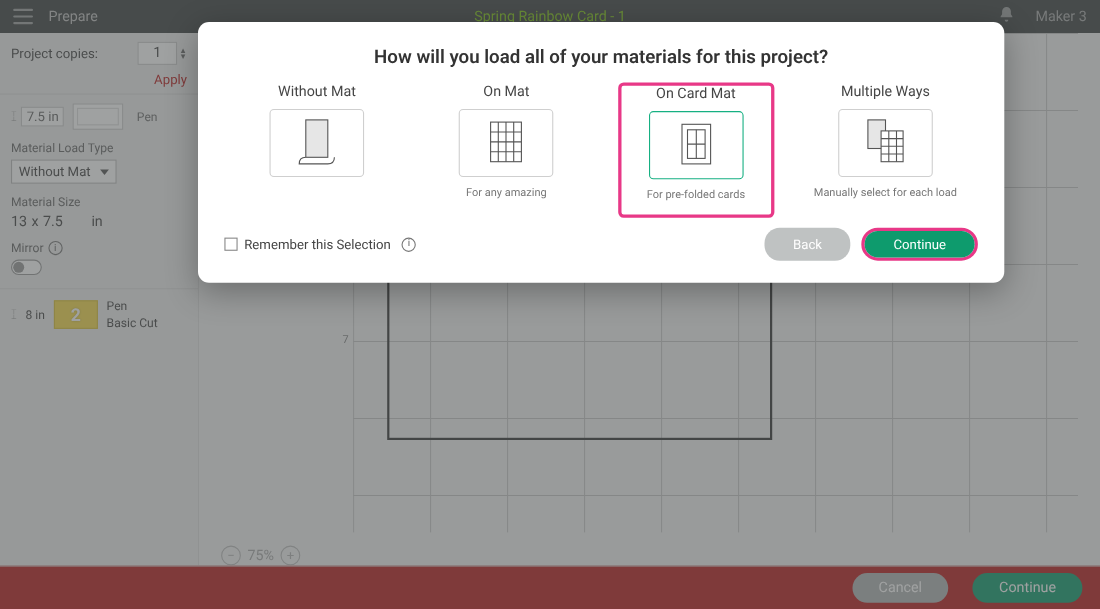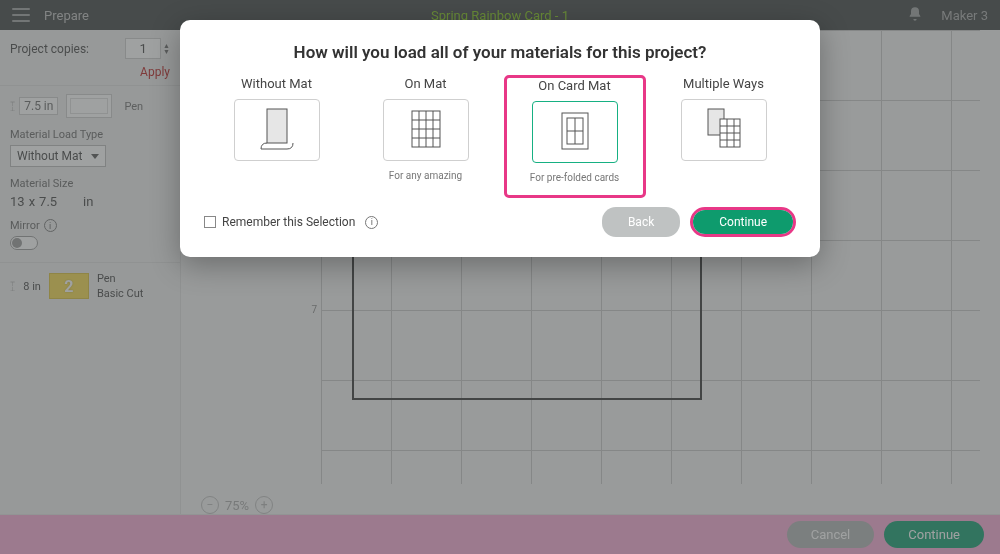--- a/index.html
+++ b/index.html
@@ -49,30 +49,30 @@
   .ruler-left span{height:70px;font-size:10px;color:#888;text-align:right;width:14px;padding-top:0; transform:translateY(-6px);}
   .matarea{position:absolute;left:171px;top:0px;width:350px;height:370px;border:2px solid #333;}
   .cardtext{position:absolute;left:14px;top:16px;font-family:'Segoe Script','Comic Sans MS',cursive;font-size:16px;color:#6b6455;line-height:1.35;}
   .flower svg{position:absolute;left:123px;top:25px;width:60px;height:60px;stroke:#6b6455;fill:none;stroke-width:2;}
 
   .zoom{position:absolute;left:20px;bottom:40px;display:flex;align-items:center;gap:6px;color:#a9a9a9;font-size:13px;}
   .zoom .circ{width:18px;height:18px;border:1px solid #bcbcbc;border-radius:50%;display:flex;align-items:center;justify-content:center;font-size:12px;color:#b4b4b4;}
   .hscroll{position:absolute;left:0;right:0;bottom:24px;height:12px;background:#e6e6e6;}
   .hscroll .thumb{position:absolute;left:0;width:60%;height:100%;background:#cfcfcf;border:1px solid #b8b8b8;border-radius:2px;}
 
-  .footer{position:absolute;left:0;right:0;bottom:0;height:40px;background:#f9a8d4;border-top:1px solid #e2e2e2;display:flex;align-items:center;justify-content:flex-end;gap:10px;padding-right:16px;}
+  .footer{position:absolute;left:0;right:0;bottom:0;height:40px;background:#b91c1c;border-top:1px solid #e2e2e2;display:flex;align-items:center;justify-content:flex-end;gap:22px;padding-right:16px;}
   .btn{border:none;border-radius:16px;padding:6px 24px;font-size:13px;color:#fff;cursor:pointer;}
   .btn.gray{background:#b0b3b3;}
   .btn.green{background:#0e9b6d;}
 
   
   .scrim{position:absolute;inset:0;background:rgba(80,83,83,0.55);}
   
   
-  .dialog{position:absolute;left:180px;top:20px;width:640px;background:#fff;border-radius:10px;box-shadow:0 8px 30px rgba(0,0,0,.3);padding:22px 24px 20px;}
+  .dialog{position:absolute;left:180px;top:20px;width:733px;background:#fff;border-radius:10px;box-shadow:0 8px 30px rgba(0,0,0,.3);padding:22px 24px 20px;}
   .dialog h2{font-size:17px;font-weight:600;text-align:center;color:#333;margin-bottom:14px;}
   .options{display:flex;justify-content:space-around;gap:4px;margin-bottom:10px;}
   .opt{display:flex;flex-direction:column;align-items:center;width:140px;}
   .opt-title{font-size:13px;color:#454545;margin-bottom:8px;}
   .opt-box{width:86px;height:62px;border:1px solid #cfcfcf;border-radius:4px;display:flex;align-items:center;justify-content:center;background:#fff;}
   .opt.selected .opt-box{border:1px solid #16b082;}
   .opt.selected{outline:3px solid #e83887;outline-offset:-2px;border-radius:4px;padding:2px;}
   .opt-desc{font-size:10px;color:#777;text-align:center;margin-top:8px;line-height:1.3;min-height:24px;}
   .dialog-footer{display:flex;align-items:center;margin-top:8px;}
   .remember{display:flex;align-items:center;gap:6px;font-size:12px;color:#444;}
@@ -255,20 +255,21 @@
         <svg viewBox="0 0 44 50">
           <rect x="6" y="4" width="16" height="26" fill="#e6e6e6" stroke="#555"></rect>
           <rect x="18" y="14" width="20" height="28" fill="#fff" stroke="#555"></rect>
           <line x1="18" y1="21" x2="38" y2="21" stroke="#555"></line>
             <line x1="18" y1="28" x2="38" y2="28" stroke="#555"></line>
             <line x1="18" y1="35" x2="38" y2="35" stroke="#555"></line>
           <line x1="25" y1="14" x2="25" y2="42" stroke="#555"></line>
             <line x1="32" y1="14" x2="32" y2="42" stroke="#555"></line>
         </svg>
       </div>
+      <div class="opt-desc">Manually select for each load</div>
     </div>
   </div>
   <div class="dialog-footer">
     <label class="remember">
       <span class="chk"></span>
       <span>Remember this Selection</span>
       <span class="info-circle">i</span>
     </label>
     <div class="dlg-btns">
       <button class="dlg-btn back">Back</button>

